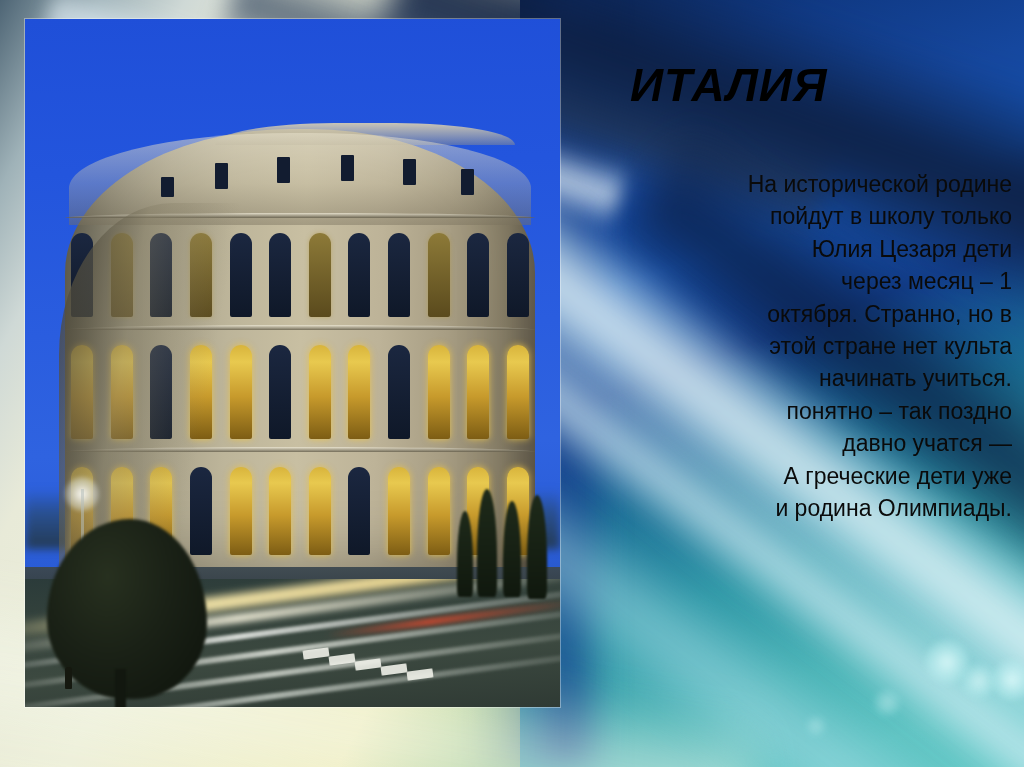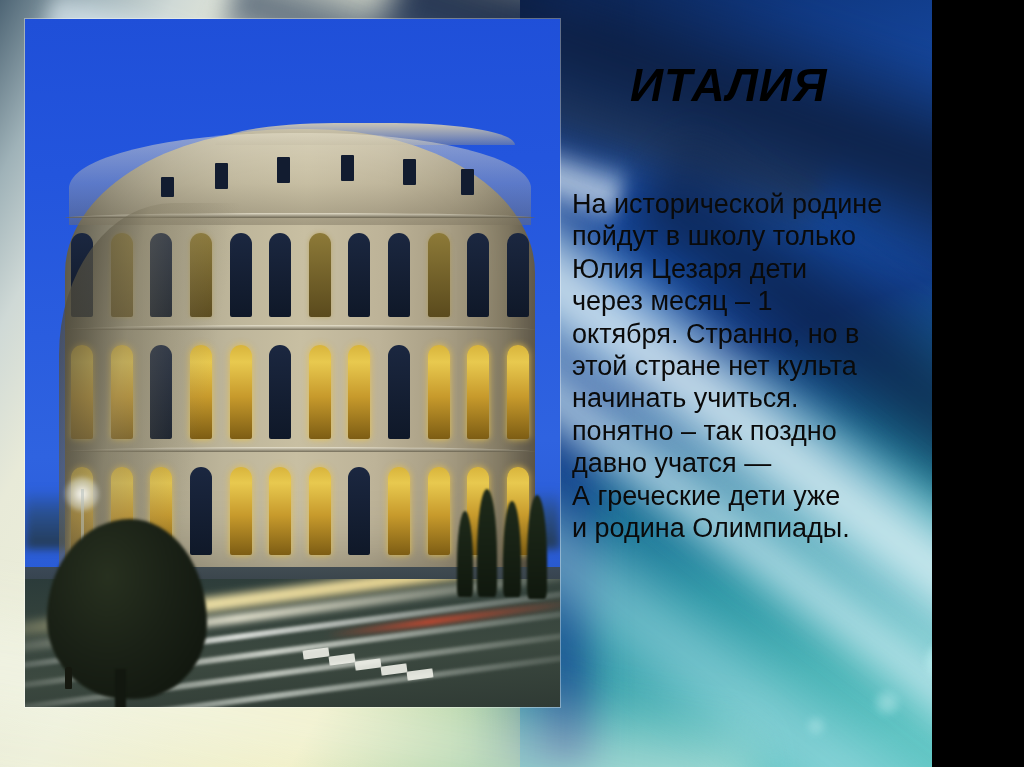--- a/index.html
+++ b/index.html
@@ -2,21 +2,21 @@
 <html><head>
 <meta charset="utf-8">
 <style>
   html, body {
     margin: 0;
     padding: 0;
     background: #000;
   }
   #slide {
     position: relative;
-    width: 932px;
+    width: 1024px;
     height: 767px;
     overflow: hidden;
     font-family: "Liberation Sans", sans-serif;
   }
 
   
   .bg-base {
     position: absolute;
     inset: 0;
     background:
@@ -406,25 +406,26 @@
     font-weight: bold;
     font-style: italic;
     color: #000000;
     letter-spacing: 1px;
     white-space: nowrap;
     line-height: 1;
   }
   #body-text {
     position: absolute;
     left: 572px;
-    top: 188px;
+    top: 168px;
     width: 440px;
-    font-size: 27px;
+    font-size: 23px;
     line-height: 32.4px;
     color: #0a0a0a;
+    text-align: right;
   }
   #body-text .ln { white-space: nowrap; }
 </style>
 </head>
 <body>
 
 <div id="slide">
 
   <div class="bg-base"></div>
   <div class="bg-green"></div>

